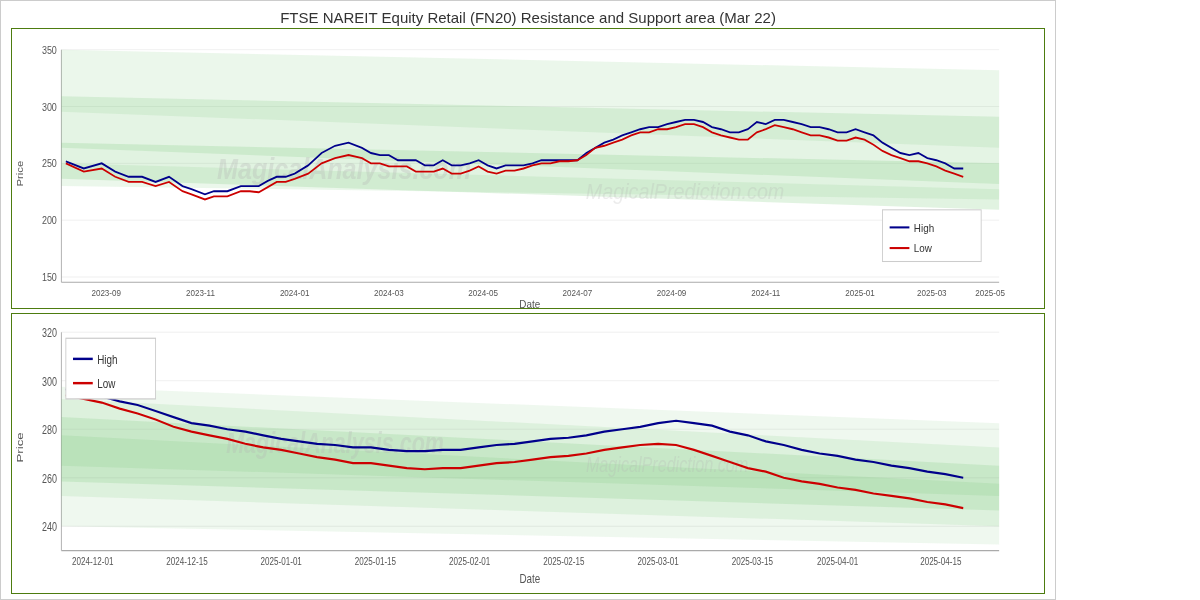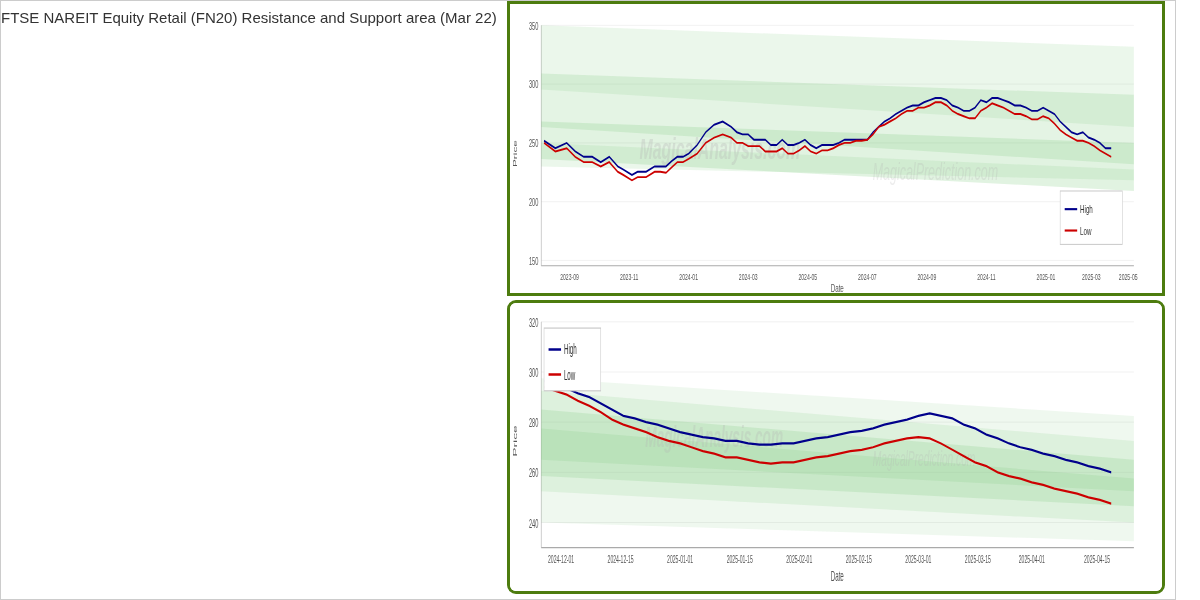--- a/index.html
+++ b/index.html
@@ -4,24 +4,24 @@
   <style>
     * { margin: 0; padding: 0; box-sizing: border-box; }
     body {
       width: 1200px;
       height: 600px;
       background: #fff;
       font-family: Arial, sans-serif;
       overflow: hidden;
     }
     .page-container {
-      width: 1176px;
+      width: 1056px;
       height: 600px;
       display: flex;
-      flex-direction: row;
+      flex-direction: column;
       background: #fff;
       border: 1px solid #ccc;
     }
     .header {
       text-align: center;
       padding: 8px 0 2px 0;
     }
     .main-title {
       font-size: 15px;
       font-weight: normal;
@@ -34,28 +34,27 @@
     }
     .charts-area {
       display: flex;
       flex-direction: column;
       flex: 1;
       padding: 0 10px 5px 10px;
     }
     .chart-wrapper {
       position: relative;
       flex: 1;
-      border: 3px solid #4d7c0f;
+      border: 1px solid #4d7c0f;
       background: #fff;
       margin-bottom: 4px;
       overflow: hidden;
     }
     .chart-wrapper:last-child {
       margin-bottom: 0;
-      border-radius: 9px;
     }
     .chart-svg {
       width: 100%;
       height: 100%;
     }
   </style>
 </head>
 <body>
 
 <div class="page-container">

